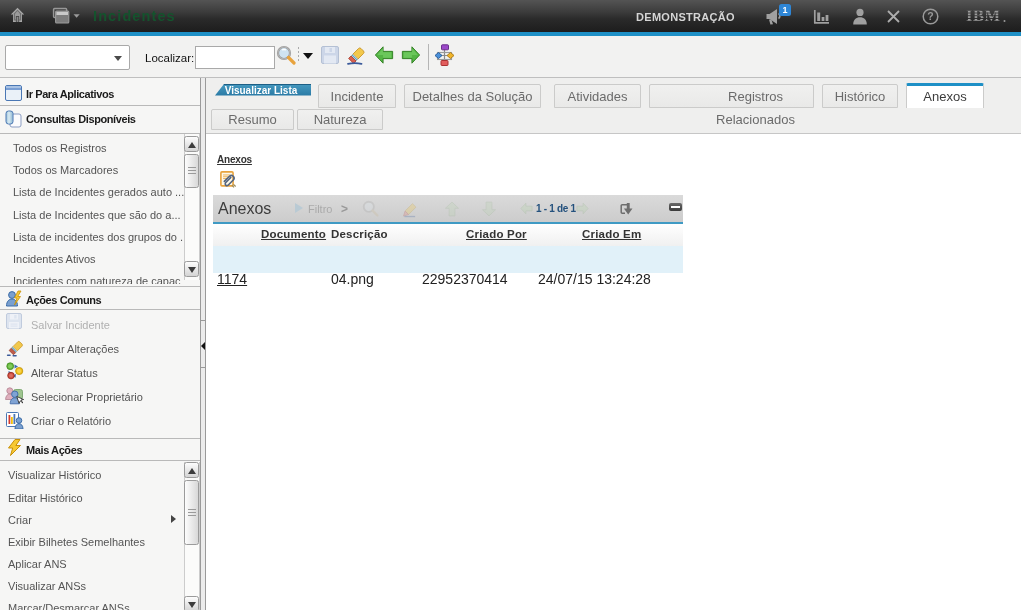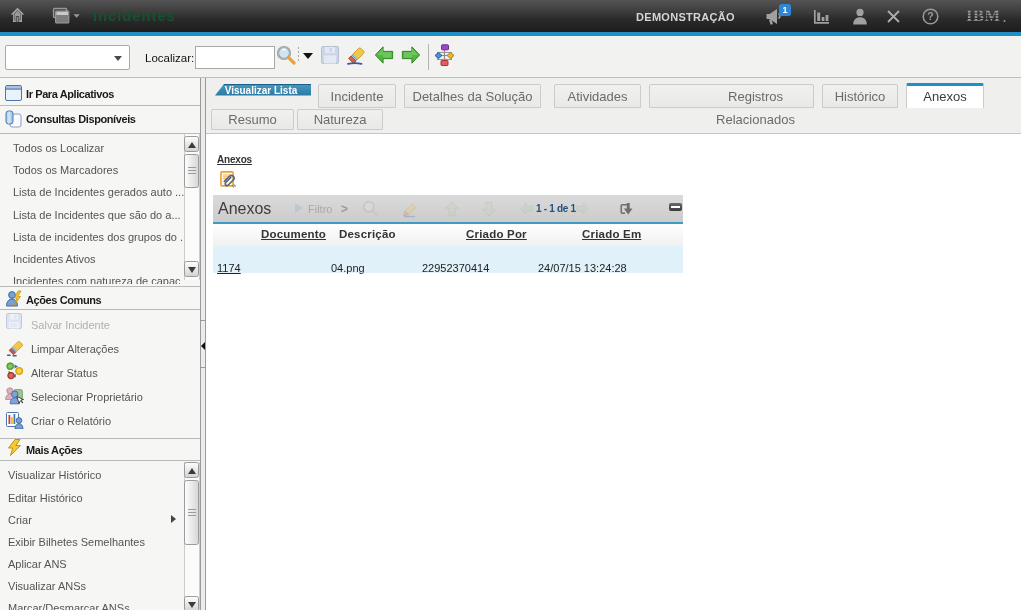--- a/index.html
+++ b/index.html
@@ -59,21 +59,21 @@
 #anexlink { left:217px; top:154px; font-size:10px; font-weight:bold; letter-spacing:-0.2px; color:#333; text-decoration:underline; }
 
 
 #tblhead { left:213px; top:195px; width:470px; height:27px; background:linear-gradient(#dadada,#cccccc); }
 #tbltitle { left:218px; top:200px; font-size:16px; color:#3c3c3c; }
 #blueline { left:213px; top:222px; width:470px; height:2px; background:#3f9ac4; }
 #colhead { left:213px; top:224px; width:470px; height:22px; background:linear-gradient(#ffffff,#f0f0f0); }
 .colh { position:absolute; top:228px; font-size:11.5px; font-weight:bold; letter-spacing:0.2px; color:#333; }
 .colh u { text-decoration:underline;margin-left:44px; }
 #datarow { left:213px; top:246px; width:470px; height:27px; background:#e1f1f9; }
-.cell { position:absolute; top:262px; font-size:11px; color:#222; }
+.cell { position:absolute; top:271px; font-size:14px; color:#222; }
 </style>
 </head>
 <body>
 <div id="app">
   <div id="topbar" class="abs"></div>
   <div id="bluebar" class="abs"></div>
 
   <svg class="abs" style="left:10px;top:7px;" width="15" height="16" viewBox="0 0 15 16">
     <path d="M7.5 0.8 L0.8 7.4 H3 V15 h9 V7.4 h2.2 z" fill="#a8a8a8"></path>
     <path d="M7.5 2.8 L3.8 6.6 v6.9 h7.4 V6.6 z" fill="#6e6e6e"></path>
@@ -194,21 +194,21 @@
   <svg class="sic" style="left:5px;top:110px;" width="17" height="18" viewBox="0 0 17 18">
     <path d="M5 4 h9 a2 2 0 0 1 2 2 v9 a2 2 0 0 1 -2 2 h-7 a2 2 0 0 1 -2 -2 z" fill="#fbfbfd" stroke="#8b9dc3"></path>
     <rect x="1" y="1" width="7" height="13" rx="2.5" fill="#a9cadd" stroke="#4a77b4"></rect>
     <rect x="2.5" y="1.5" width="3" height="12" rx="1.5" fill="#cfe4ef"></rect>
   </svg>
   <div class="sechead" style="top:109px;">
       <span class="t">Consultas Disponíveis</span>
     </div>
   <div class="sline" style="top:133px;"></div>
 
-  <div class="sitem" style="top:142px;">Todos os Localizar</div>
+  <div class="sitem" style="top:142px;">Todos os Registros</div>
   <div class="sitem" style="top:164px;">Todos os Marcadores</div>
   <div class="sitem" style="top:186px;">Lista de Incidentes gerados auto ...</div>
   <div class="sitem" style="top:209px;">Lista de Incidentes que são do a...</div>
   <div class="sitem" style="top:231px;">Lista de incidentes dos grupos do ..</div>
   <div class="sitem" style="top:253px;">Incidentes Ativos</div>
   <div class="sitem" style="top:275px;height:9px;overflow:hidden;">Incidentes com natureza de capac</div>
 
   <div class="sbar" style="left:184px;top:134px;width:16px;height:146px;"></div>
   <div class="sbtn up" style="left:184px;top:136px;"></div>
   <div class="sthumb" style="left:184px;top:154px;height:34px;"></div>
@@ -358,21 +358,21 @@
   </svg>
   <svg class="abs" style="left:619px;top:202px;" width="16" height="14" viewBox="0 0 16 14">
     <path d="M8.5 2.8 H3.2 a1 1 0 0 0 -1 1 v6.4 a1 1 0 0 0 1 1 H6" fill="none" stroke="#6e6e6e" stroke-width="1.5"></path>
     <path d="M7.8 1 h2.9 v5.5 h2.8 L9.2 12.6 L4.9 6.5 h2.9 z" fill="#6e6e6e"></path>
   </svg>
   <div class="abs" style="left:669px;top:203px;width:13px;height:8px;background:linear-gradient(#6a6a6a,#3a3a3a);border-radius:2px;"></div>
   <div class="abs" style="left:671px;top:206px;width:9px;height:1.6px;background:#fff;"></div>
   <div id="blueline" class="abs"></div>
   <div id="colhead" class="abs"></div>
   <div class="colh abs" style="left:217px;"><u>Documento</u></div>
-  <div class="colh abs" style="left:331px;margin-left:8px;">Descrição</div>
+  <div class="colh abs" style="left:331px;">Descrição</div>
   <div class="colh abs" style="left:422px;"><u>Criado Por</u></div>
   <div class="colh abs" style="left:538px;"><u>Criado Em</u></div>
   <div id="datarow" class="abs"></div>
   <div class="cell abs" style="left:217px;text-decoration:underline;">1174</div>
   <div class="cell abs" style="left:331px;">04.png</div>
   <div class="cell abs" style="left:422px;">22952370414</div>
   <div class="cell abs" style="left:538px;">24/07/15 13:24:28</div>
 </div>
 
 </body></html>

